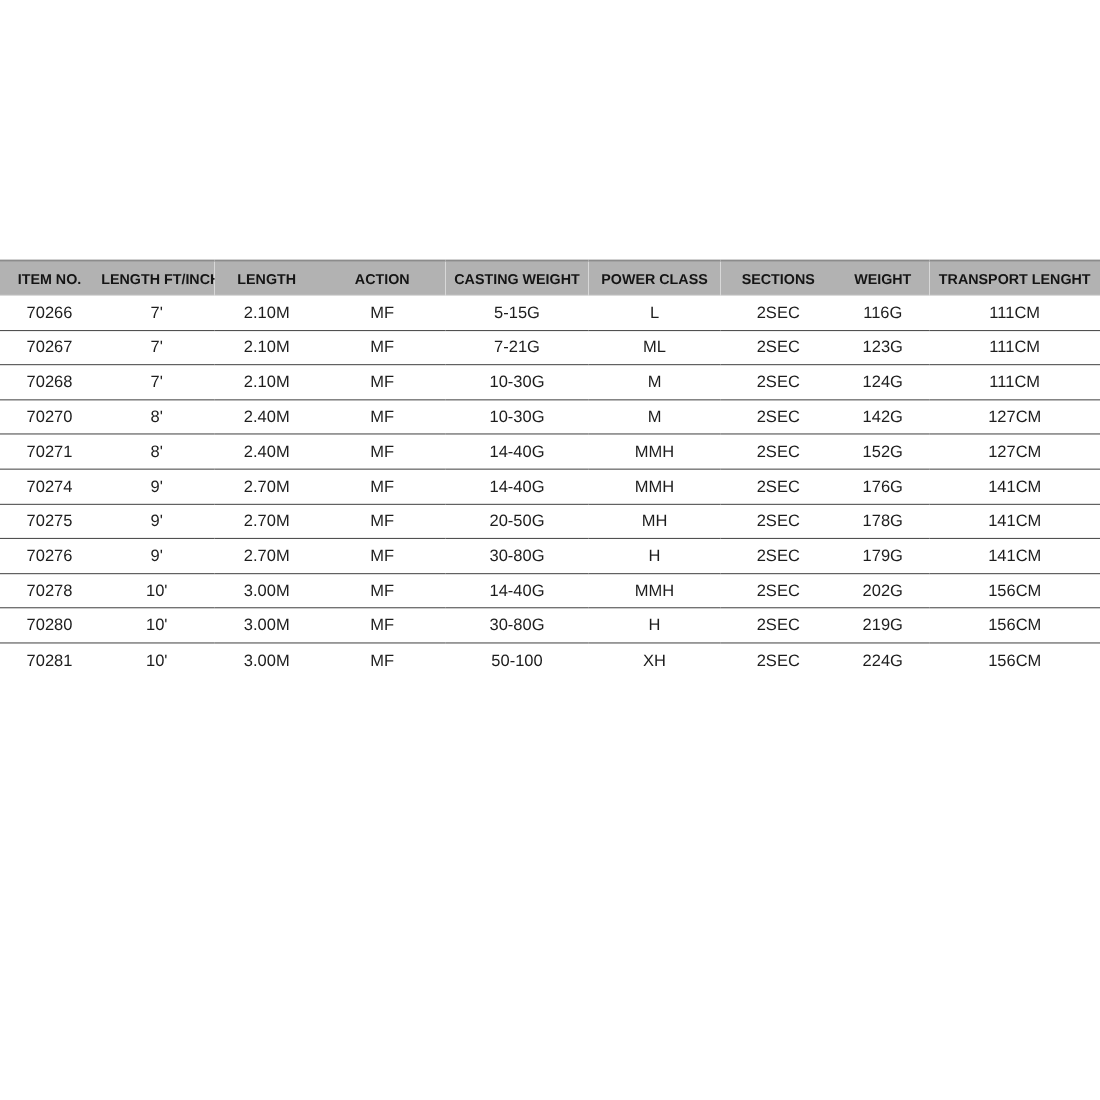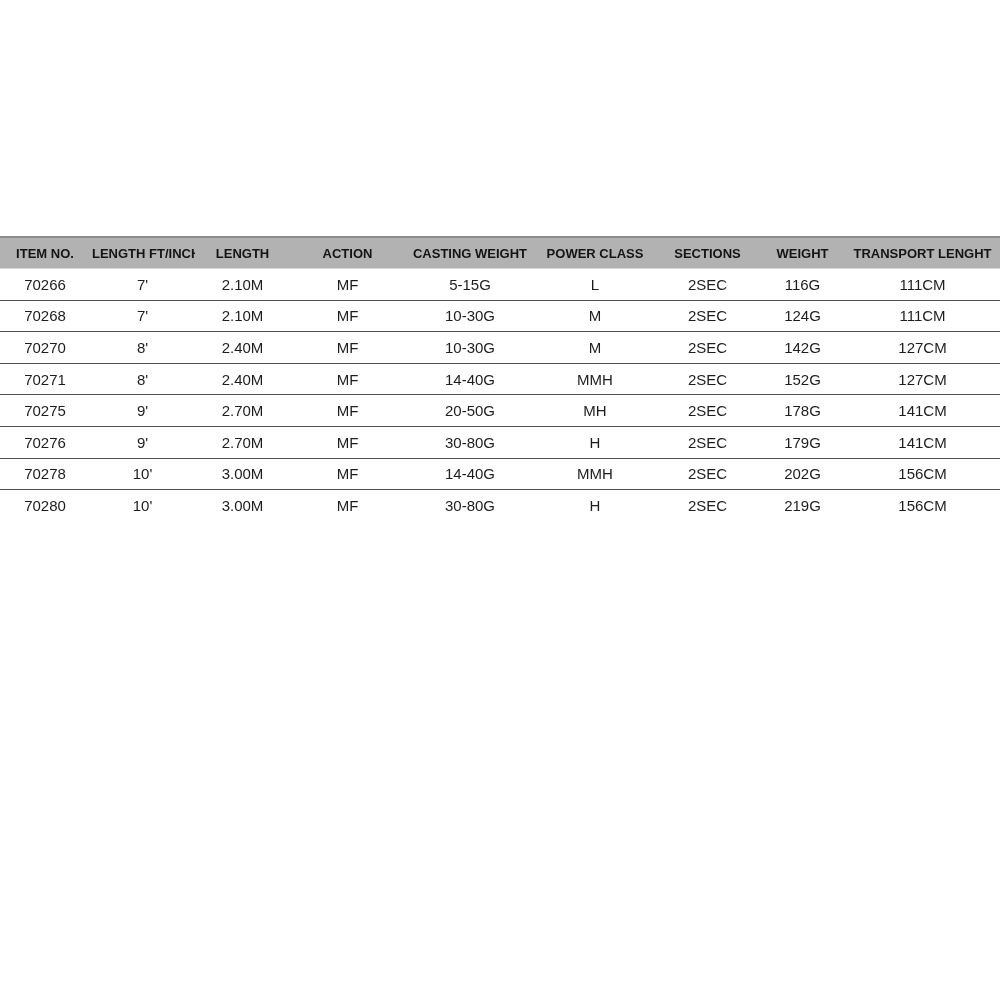--- a/index.html
+++ b/index.html
@@ -90,20 +90,31 @@
           <td>7'</td>
           <td>2.10M</td>
           <td>MF</td>
           <td>5-15G</td>
           <td>L</td>
           <td>2SEC</td>
           <td>116G</td>
           <td>111CM</td>
         </tr>
         <tr>
+          <td>70267</td>
+          <td>7'</td>
+          <td>2.10M</td>
+          <td>MF</td>
+          <td>7-21G</td>
+          <td>ML</td>
+          <td>2SEC</td>
+          <td>123G</td>
+          <td>111CM</td>
+        </tr>
+        <tr>
           <td>70268</td>
           <td>7'</td>
           <td>2.10M</td>
           <td>MF</td>
           <td>10-30G</td>
           <td>M</td>
           <td>2SEC</td>
           <td>124G</td>
           <td>111CM</td>
         </tr>
@@ -123,20 +134,31 @@
           <td>8'</td>
           <td>2.40M</td>
           <td>MF</td>
           <td>14-40G</td>
           <td>MMH</td>
           <td>2SEC</td>
           <td>152G</td>
           <td>127CM</td>
         </tr>
         <tr>
+          <td>70274</td>
+          <td>9'</td>
+          <td>2.70M</td>
+          <td>MF</td>
+          <td>14-40G</td>
+          <td>MMH</td>
+          <td>2SEC</td>
+          <td>176G</td>
+          <td>141CM</td>
+        </tr>
+        <tr>
           <td>70275</td>
           <td>9'</td>
           <td>2.70M</td>
           <td>MF</td>
           <td>20-50G</td>
           <td>MH</td>
           <td>2SEC</td>
           <td>178G</td>
           <td>141CM</td>
         </tr>
@@ -164,17 +186,28 @@
         </tr>
         <tr>
           <td>70280</td>
           <td>10'</td>
           <td>3.00M</td>
           <td>MF</td>
           <td>30-80G</td>
           <td>H</td>
           <td>2SEC</td>
           <td>219G</td>
+          <td>156CM</td>
+        </tr>
+        <tr>
+          <td>70281</td>
+          <td>10'</td>
+          <td>3.00M</td>
+          <td>MF</td>
+          <td>50-100</td>
+          <td>XH</td>
+          <td>2SEC</td>
+          <td>224G</td>
           <td>156CM</td>
         </tr>
       </tbody>
   </table>
 </div>
 
 </body></html>

